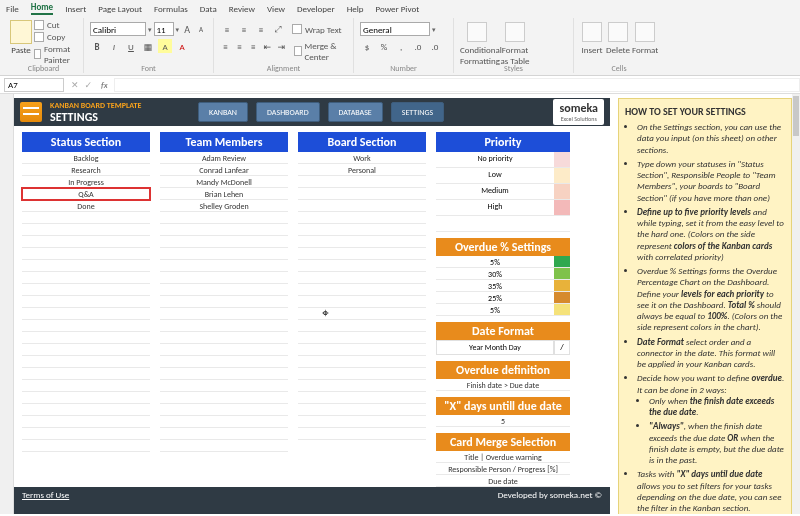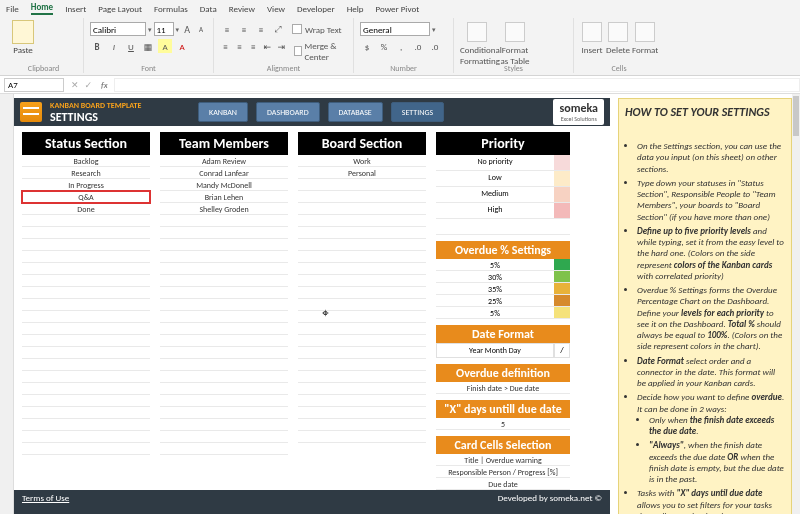--- a/index.html
+++ b/index.html
@@ -46,39 +46,39 @@
   .logo::before{top:5px;} .logo::after{top:11px;}
   .titlebox { flex:0 0 140px;}
   .tline1 { color:#f7a11b; font-size:8px; font-weight:600;}
   .tline2 { color:#fff; font-size:12px; font-weight:600;}
   .navbtn { background:#5a7fa8; color:#fff; font-size:8px; padding:4px 10px; border:1px solid #3e5d7d; border-radius:2px;}
   .navbtn.active { background:#41658a;}
   .someka { margin-left:auto; background:#fff; padding:2px 6px; border-radius:2px; text-align:center;}
   .someka b{font-size:12px; color:#333;} .someka span{font-size:6px; color:#666; display:block;}
   .cols { display:flex; gap:10px; padding:6px 8px 0; background:#fff; min-height:340px;}
   .col { width:128px; }
-  .colhdr { background:#000000; color:#fff; text-align:center; font-weight:600; font-size:14px; padding:3px 0;}
+  .colhdr { background:#1d4ed8; color:#fff; text-align:center; font-weight:600; font-size:12px; padding:3px 0;}
   .subhdr { background:#e88b1c; color:#fff; text-align:center; font-weight:600; font-size:12px; padding:2px 0; margin-top:6px;}
   .cell { height:12px; border-bottom:1px solid #e9e9e9; text-align:center; font-size:8px; color:#333; line-height:12px; background:#fff;}
   .hi { outline:2px solid #d33; outline-offset:-1px;}
   .priocol { width:134px;}
   .priorow { display:flex; height:16px; border-bottom:1px solid #e9e9e9;}
   .priorow .lbl { flex:1; text-align:center; font-size:8px; line-height:12px;}
   .priorow .sw { width:16px;}
   .overrow { display:flex; height:12px; border-bottom:1px solid #e9e9e9;}
   .overrow .lbl{flex:1; text-align:center; font-size:8px; line-height:12px;}
   .overrow .sw{width:16px;}
   .datefmt { display:flex;}
   .datefmt .lbl{flex:1; text-align:center; font-size:8px; line-height:13px; border:1px solid #e0e0e0;}
   .datefmt .sep{width:16px; text-align:center; font-size:9px; border:1px solid #e0e0e0;}
   .foot { height:14px; background:#2f3a44; color:#fff; display:flex; justify-content:space-between; padding:0 8px; font-size:8px; align-items:center; }
   .foot a{color:#fff; text-decoration:underline;}
   
   .help { position:absolute; left:618px; top:4px; width:174px; background:#fff3c4; border:1px solid #e6d37a; padding:6px; font-size:8px; color:#333;}
-  .help h4 { font-size:12px; font-weight:700; margin-bottom:21px; font-style:italic;}
+  .help h4 { font-size:10px; font-weight:700; margin-bottom:3px; }
   .help ul { list-style:disc; padding-left:12px;}
   .help li { margin-bottom:3px; line-height:1.25; font-style:italic;}
   .help li b{font-weight:700;}
   .subli { list-style:circle; padding-left:10px;}
   .cursor { position:absolute; left:322px; top:212px; font-size:12px; color:#000; pointer-events:none;}
   .scroll { position:absolute; right:0; top:0; width:8px; height:100%; background:#f0f0f0;}
   .scroll .thumb{ width:6px; height:40px; background:#c8c8c8; margin:2px auto;}
 </style>
 </head>
 <body>
@@ -94,20 +94,34 @@
   <span>View</span>
   <span>Developer</span>
   <span>Help</span>
   <span>Power Pivot</span>
 </div>
 
 <div class="ribbon">
   <div class="group clipboard">
     <div style="display:flex;">
       <div class="paste"><div class="ic"></div><span>Paste</span></div>
+      <div style="margin-left:2px;">
+        <div class="mini">
+            <span class="sq"></span>
+            <span>Cut</span>
+          </div>
+        <div class="mini">
+            <span class="sq"></span>
+            <span>Copy</span>
+          </div>
+        <div class="mini">
+            <span class="sq"></span>
+            <span>Format Painter</span>
+          </div>
+      </div>
     </div>
     <div class="group-label">Clipboard</div>
   </div>
   <div class="group font">
     <div class="fontrow">
       <input class="fontname" value="Calibri" style="">
       <span class="arrow">▾</span>
       <input class="fontsize" value="11" style="">
       <span class="arrow">▾</span>
       <span class="iconbtn" style="font-size:10px;">A</span>
@@ -341,21 +355,21 @@
             <div class="lbl">Year Month Day</div>
             <div class="sep">/</div>
           </div>
 
         <div class="subhdr">Overdue definition</div>
         <div class="cell">Finish date &gt; Due date</div>
 
         <div class="subhdr">"X" days untill due date</div>
         <div class="cell">5</div>
 
-        <div class="subhdr">Card Cells Selection</div>
+        <div class="subhdr">Card Merge Selection</div>
         <div class="cell">Title | Overdue warning</div>
         <div class="cell">Responsible Person / Progress [%]</div>
         <div class="cell">Due date</div>
       </div>
     </div>
     <div class="foot">
       <a>Terms of Use</a>
       <span>Developed by someka.net ©</span>
     </div>
   </div>

